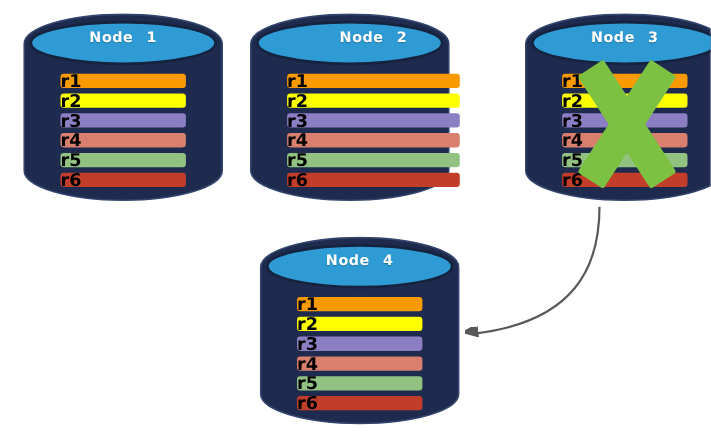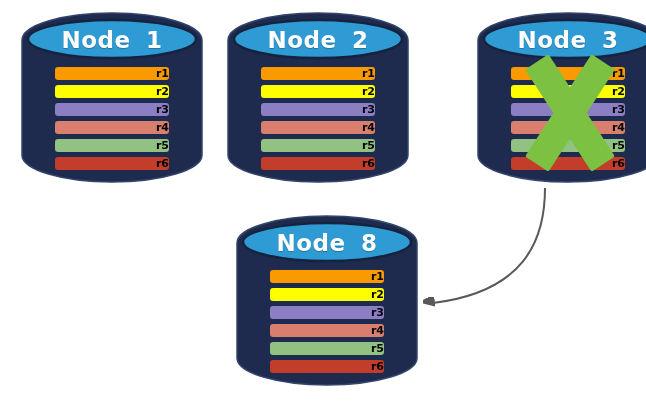--- a/index.html
+++ b/index.html
@@ -29,39 +29,39 @@
     width: 182px;
     height: 172px;
     display: block;
   }
   .node-title {
     position: absolute;
     left: 0; right: 0;
     top: 15px;
     text-align: center;
     color: #ffffff;
-    font-size: 23px;
+    font-size: 13px;
     font-weight: bold;
     letter-spacing: 0.5px;
     word-spacing: 7px;
     text-shadow: 0 1px 1px rgba(0,0,0,0.25);
   }
   .rows {
     position: absolute;
     left: 34px;
     right: 34px;
     top: 55px;
   }
   .row {
     height: 13px;
     line-height: 13px;
     margin-bottom: 5px;
     border-radius: 3px;
-    text-align: right;
-    font-size: 11px;
+    text-align: left;
+    font-size: 16px;
     font-weight: bold;
     color: #000000;
   }
   .fail-x {
     position: absolute;
     left: 48px;
     top: 38px;
     width: 90px;
     height: 126px;
     overflow: visible;
@@ -89,21 +89,21 @@
     <div class="rows">
       <div class="row" style="background-color: rgb(248, 154, 0);">r1</div>
       <div class="row" style="background-color: rgb(253, 254, 0);">r2</div>
       <div class="row" style="background-color: rgb(140, 126, 195);">r3</div>
       <div class="row" style="background-color: rgb(217, 127, 109);">r4</div>
       <div class="row" style="background-color: rgb(146, 194, 130);">r5</div>
       <div class="row" style="background-color: rgb(195, 62, 42);">r6</div>
     </div>
   </div>
 
-  <div class="node" style="left:227px; top:12px;">
+  <div class="node" style="left:227px; top:12px;padding-left:43px;">
     <svg class="cyl" viewBox="0 0 182 172">
       <path d="M1,28 A90,27 0 0 1 181,28 L181,143 A90,27 0 0 1 1,143 Z" stroke="#33456D" stroke-width="1.5" style="fill: rgb(30, 43, 79);"></path>
       <ellipse cx="91" cy="27" rx="84" ry="19" stroke="#15233F" stroke-width="2.5" style="fill: rgb(47, 155, 212);"></ellipse>
     </svg>
     <div class="node-title">Node 2</div>
     <div class="rows">
       <div class="row" style="background-color: rgb(248, 154, 0);">r1</div>
       <div class="row" style="background-color: rgb(253, 254, 0);">r2</div>
       <div class="row" style="background-color: rgb(140, 126, 195);">r3</div>
       <div class="row" style="background-color: rgb(217, 127, 109);">r4</div>
@@ -132,21 +132,21 @@
         <rect x="31" y="2" width="28" height="122" rx="2" transform="rotate(-33 45 63)"></rect>
       </g>
     </svg>
   </div>
 
   <div class="node" style="left:236px; top:215px;">
     <svg class="cyl" viewBox="0 0 182 172">
       <path d="M1,28 A90,27 0 0 1 181,28 L181,143 A90,27 0 0 1 1,143 Z" stroke="#33456D" stroke-width="1.5" style="fill: rgb(30, 43, 79);"></path>
       <ellipse cx="91" cy="27" rx="84" ry="19" stroke="#15233F" stroke-width="2.5" style="fill: rgb(47, 155, 212);"></ellipse>
     </svg>
-    <div class="node-title">Node 8</div>
+    <div class="node-title">Node 4</div>
     <div class="rows">
       <div class="row" style="background-color: rgb(248, 154, 0);">r1</div>
       <div class="row" style="background-color: rgb(253, 254, 0);">r2</div>
       <div class="row" style="background-color: rgb(140, 126, 195);">r3</div>
       <div class="row" style="background-color: rgb(217, 127, 109);">r4</div>
       <div class="row" style="background-color: rgb(146, 194, 130);">r5</div>
       <div class="row" style="background-color: rgb(195, 62, 42);">r6</div>
     </div>
   </div>
 

